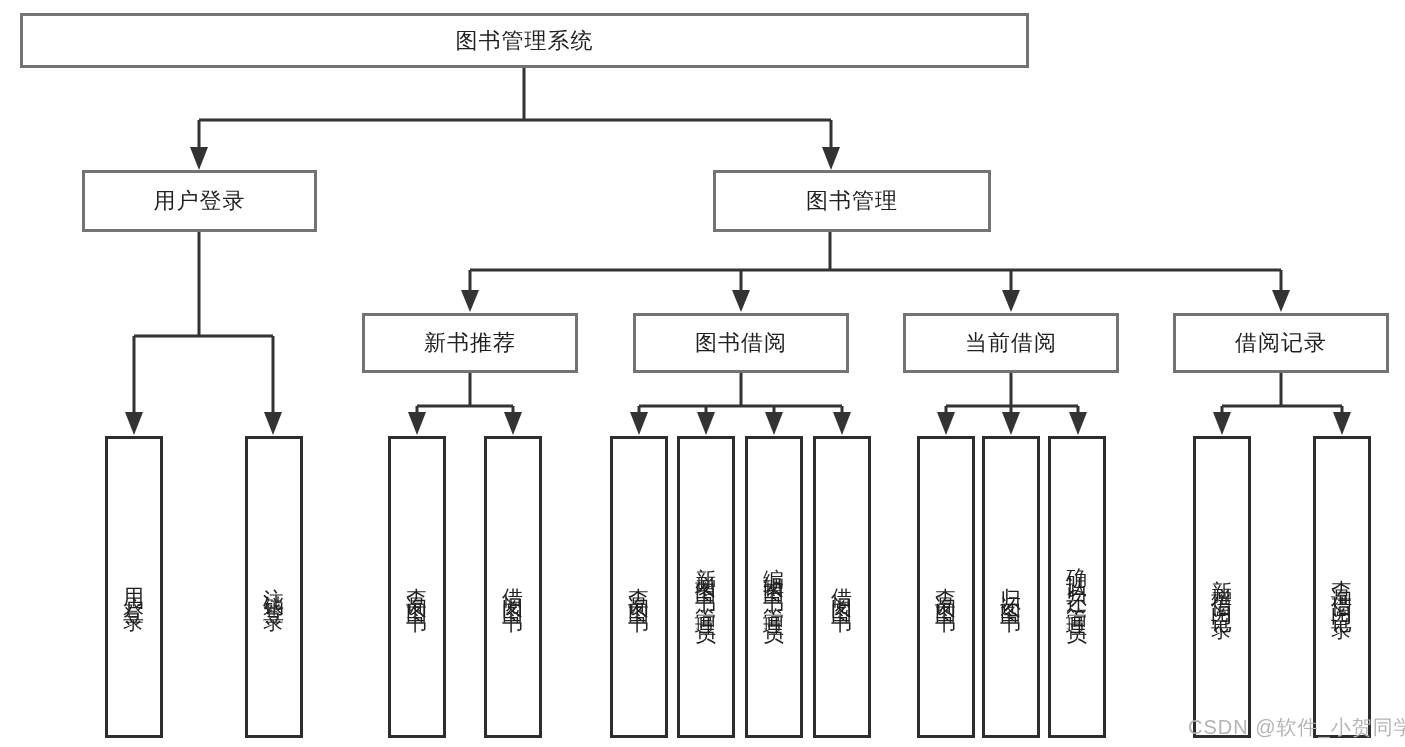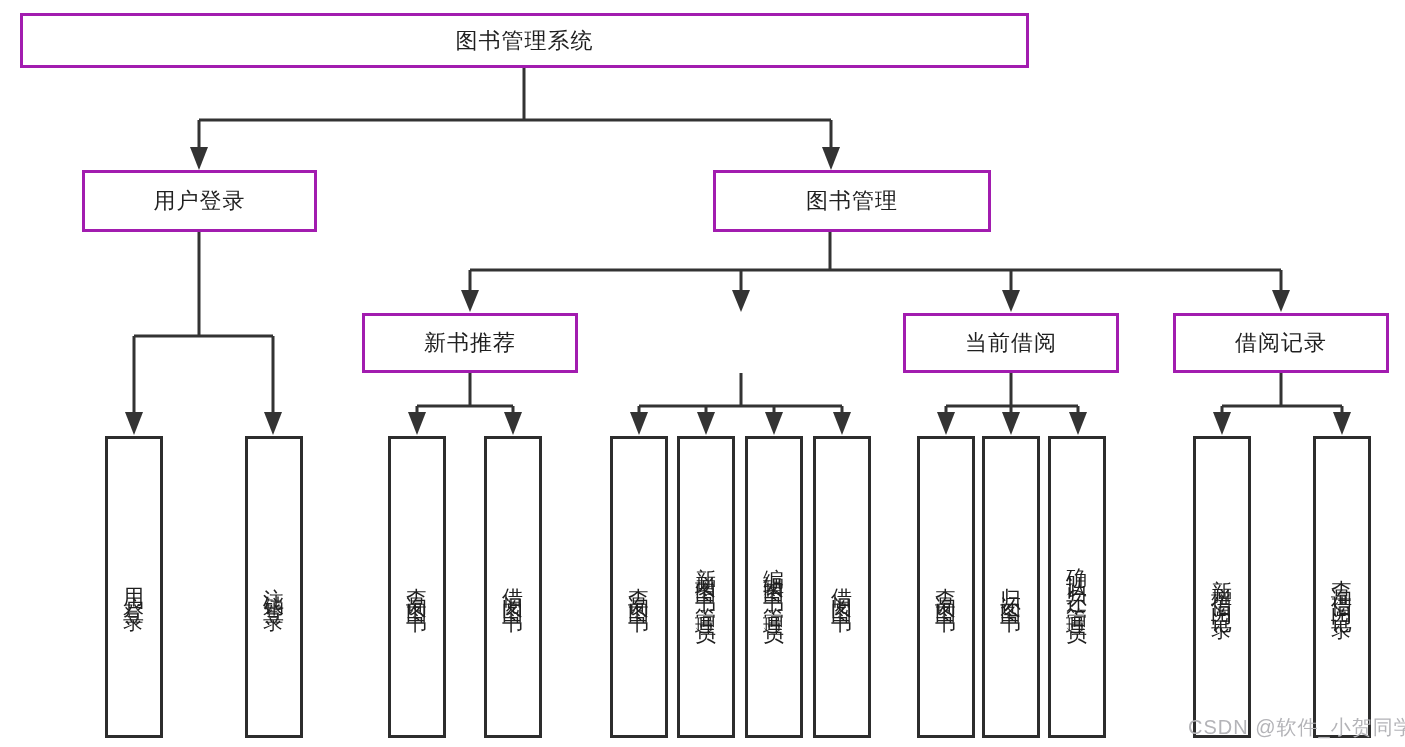--- a/index.html
+++ b/index.html
@@ -13,21 +13,21 @@
   }
   .connectors {
     position: absolute;
     left: 0; top: 0;
     width: 1405px; height: 747px;
   }
   .hnode {
     position: absolute;
     box-sizing: border-box;
     background: #ffffff;
-    border: 3px solid #a21caf;
+    border: 3px solid #737373;
     display: flex;
     align-items: center;
     justify-content: center;
     color: #1f1f1f;
     font-size: 22px;
     letter-spacing: 1px;
   }
   .leaf {
     position: absolute;
     box-sizing: border-box;
@@ -107,20 +107,23 @@
   <div class="hnode" style="left:82px; top:170px; width:235px; height:62px;">
     <span>用户登录</span>
   </div>
   <div class="hnode" style="left:713px; top:170px; width:278px; height:62px;">
     <span>图书管理</span>
   </div>
 
   <div class="hnode" style="left:362px; top:313px; width:216px; height:60px;">
     <span>新书推荐</span>
   </div>
+  <div class="hnode" style="left:633px; top:313px; width:216px; height:60px;">
+    <span>图书借阅</span>
+  </div>
   <div class="hnode" style="left:903px; top:313px; width:216px; height:60px;font-family:Liberation Serif, serif;">
     <span>当前借阅</span>
   </div>
   <div class="hnode" style="left:1173px; top:313px; width:216px; height:60px;">
     <span>借阅记录</span>
   </div>
 
   <div class="leaf" style="left:105px;">
     <span>用户登录</span>
   </div>

